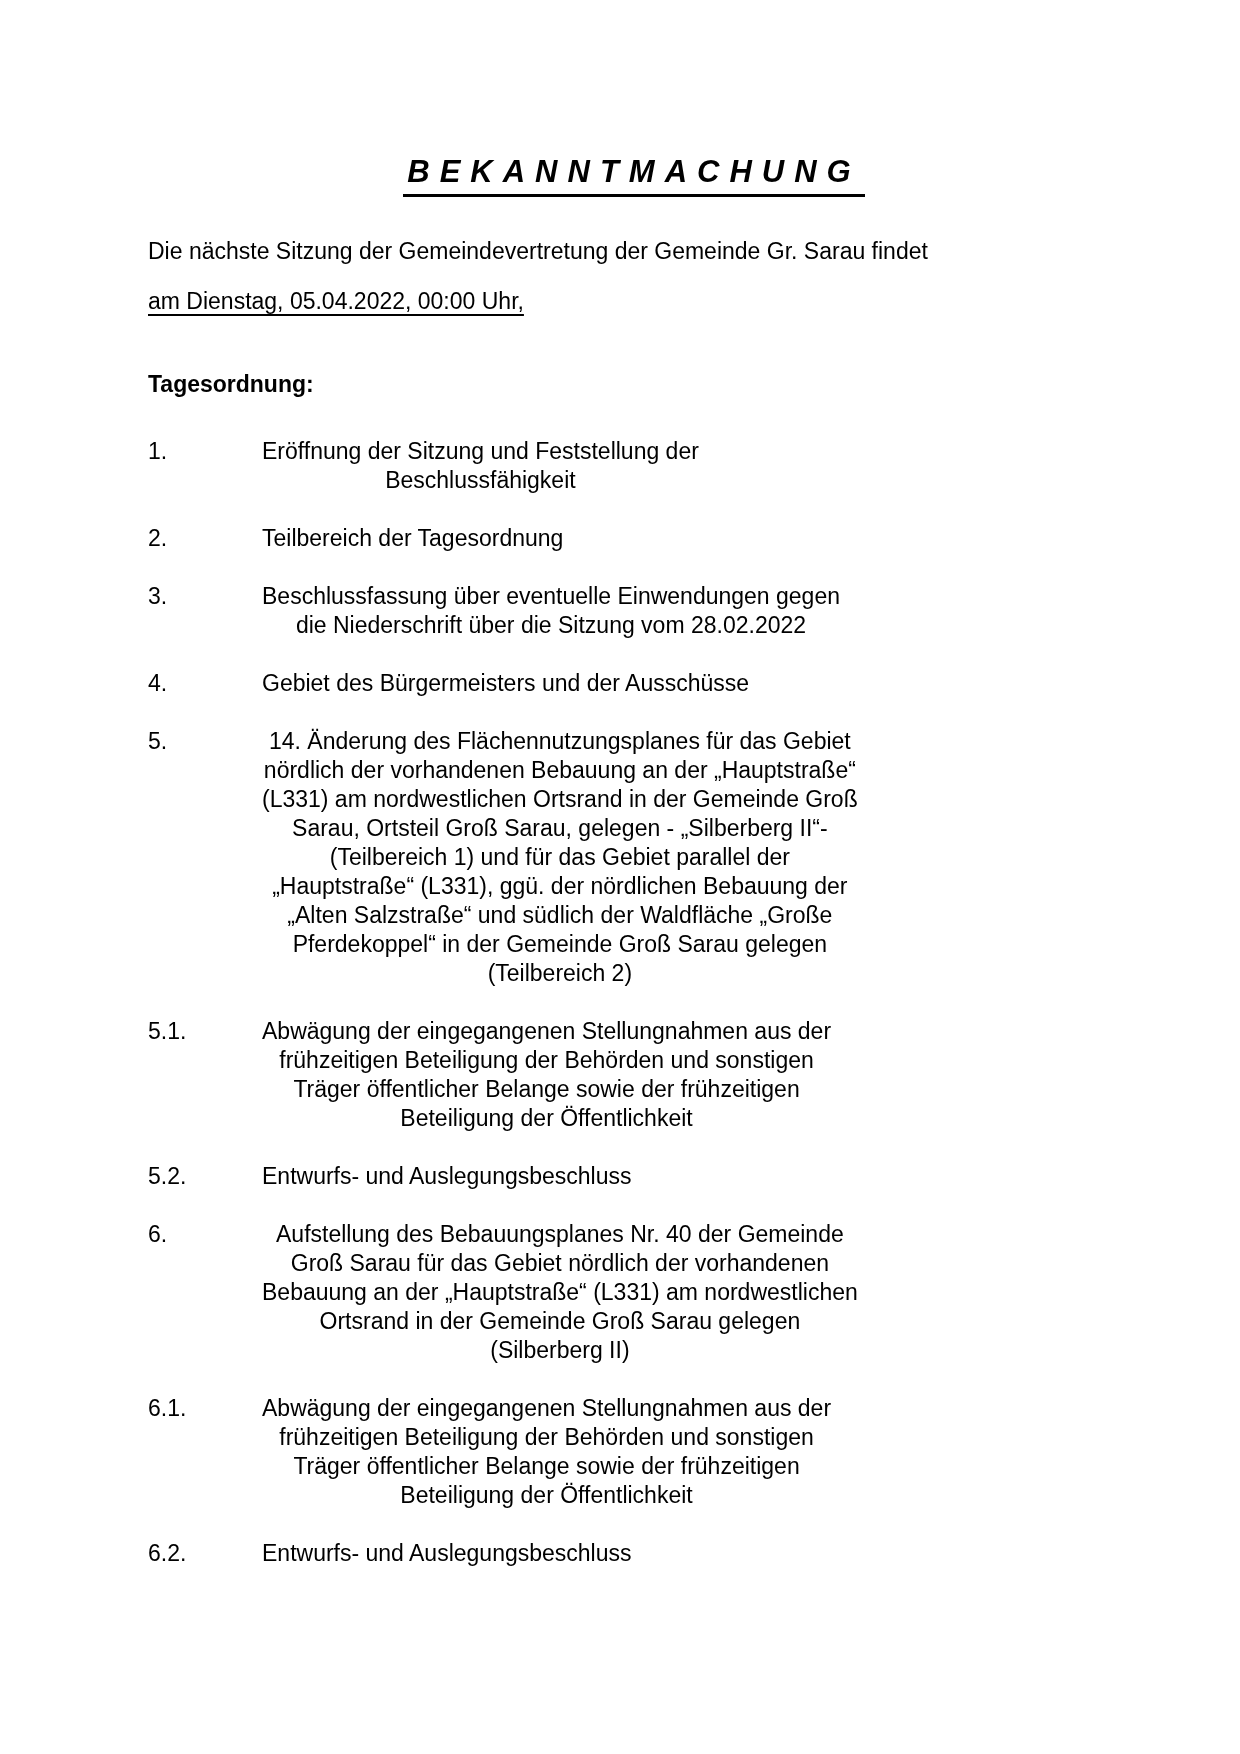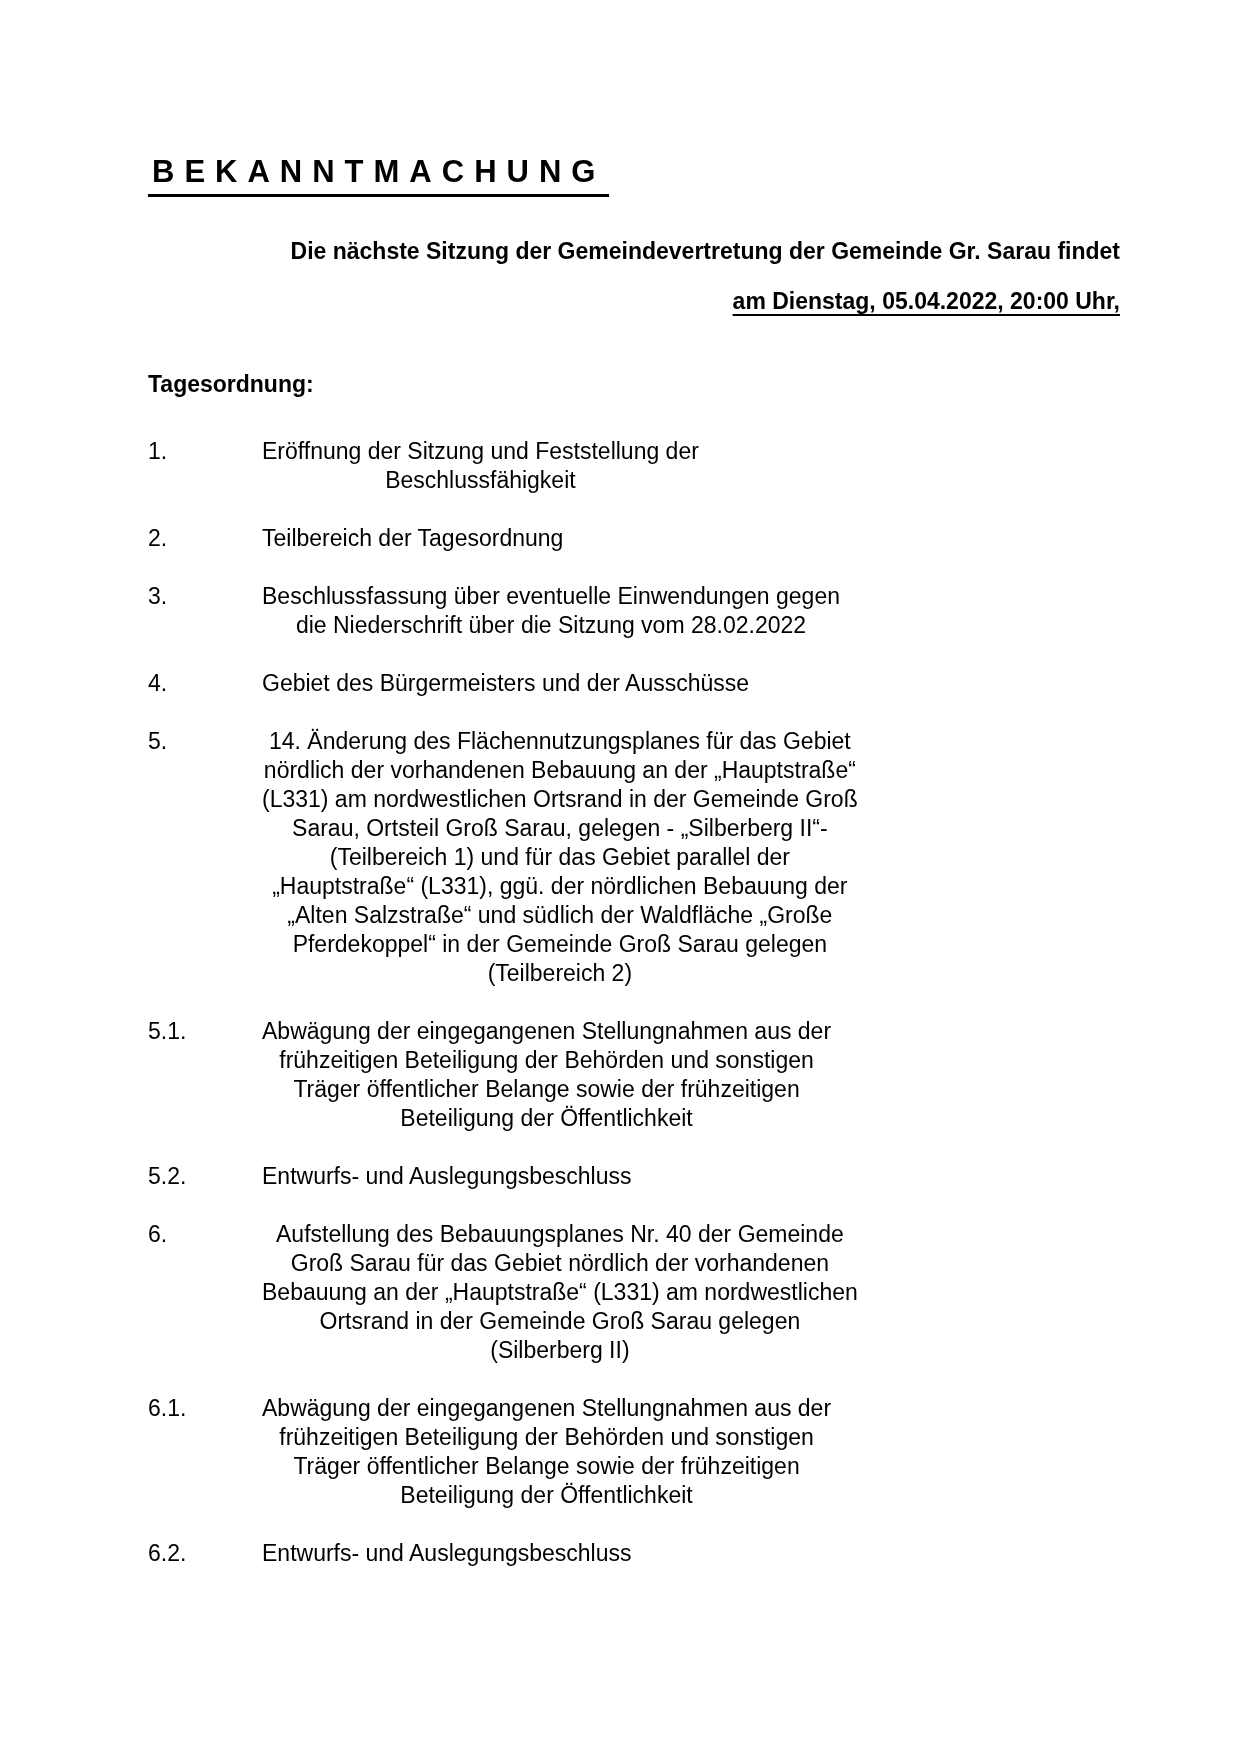--- a/index.html
+++ b/index.html
@@ -15,34 +15,36 @@
     background: #ffffff;
     color: #000000;
     font-family: "Liberation Sans", "DejaVu Sans", sans-serif;
     font-size: 23px;
     line-height: 29px;
     box-sizing: border-box;
     padding: 152px 120px 0 148px;
     overflow: hidden;
   }
   .doc-title {
+    text-align: center;
     margin: 0 0 40px 0;
+    font-style: italic;
   }
   .doc-title .title-text {
     display: inline-block;
     font-size: 31px;
     line-height: 37px;
     font-weight: bold;
     letter-spacing: 10px;
     border-bottom: 3px solid #000000;
     padding: 0 4px 4px 4px;
   }
   .intro-line {
-    text-align: right;
-    font-weight: bold;
+    text-align: left;
+    font-weight: normal;
     margin: 0 0 21px 0;
   }
   .intro-line.underlined .underline-wrap {
     text-decoration: underline;
     text-decoration-thickness: 2px;
     text-underline-offset: 5px;
   }
   .agenda-heading {
     font-weight: bold;
     margin: 54px 0 0 0;
@@ -71,21 +73,21 @@
 
 <div class="page">
 
   <h1 class="doc-title">
     <span class="title-text">BEKANNTMACHUNG</span>
   </h1>
 
   <div>
     <p class="intro-line">Die nächste Sitzung der Gemeindevertretung der Gemeinde Gr. Sarau findet</p>
     <p class="intro-line underlined">
-      <span class="underline-wrap">am Dienstag, 05.04.2022, 20:00 Uhr,</span>
+      <span class="underline-wrap">am Dienstag, 05.04.2022, 00:00 Uhr,</span>
     </p>
   </div>
 
   <p class="agenda-heading">Tagesordnung:</p>
 
   <div class="agenda-list">
 
     <div class="agenda-item">
       <span class="item-number">1.</span>
       <span class="item-text">Eröffnung der Sitzung und Feststellung der

